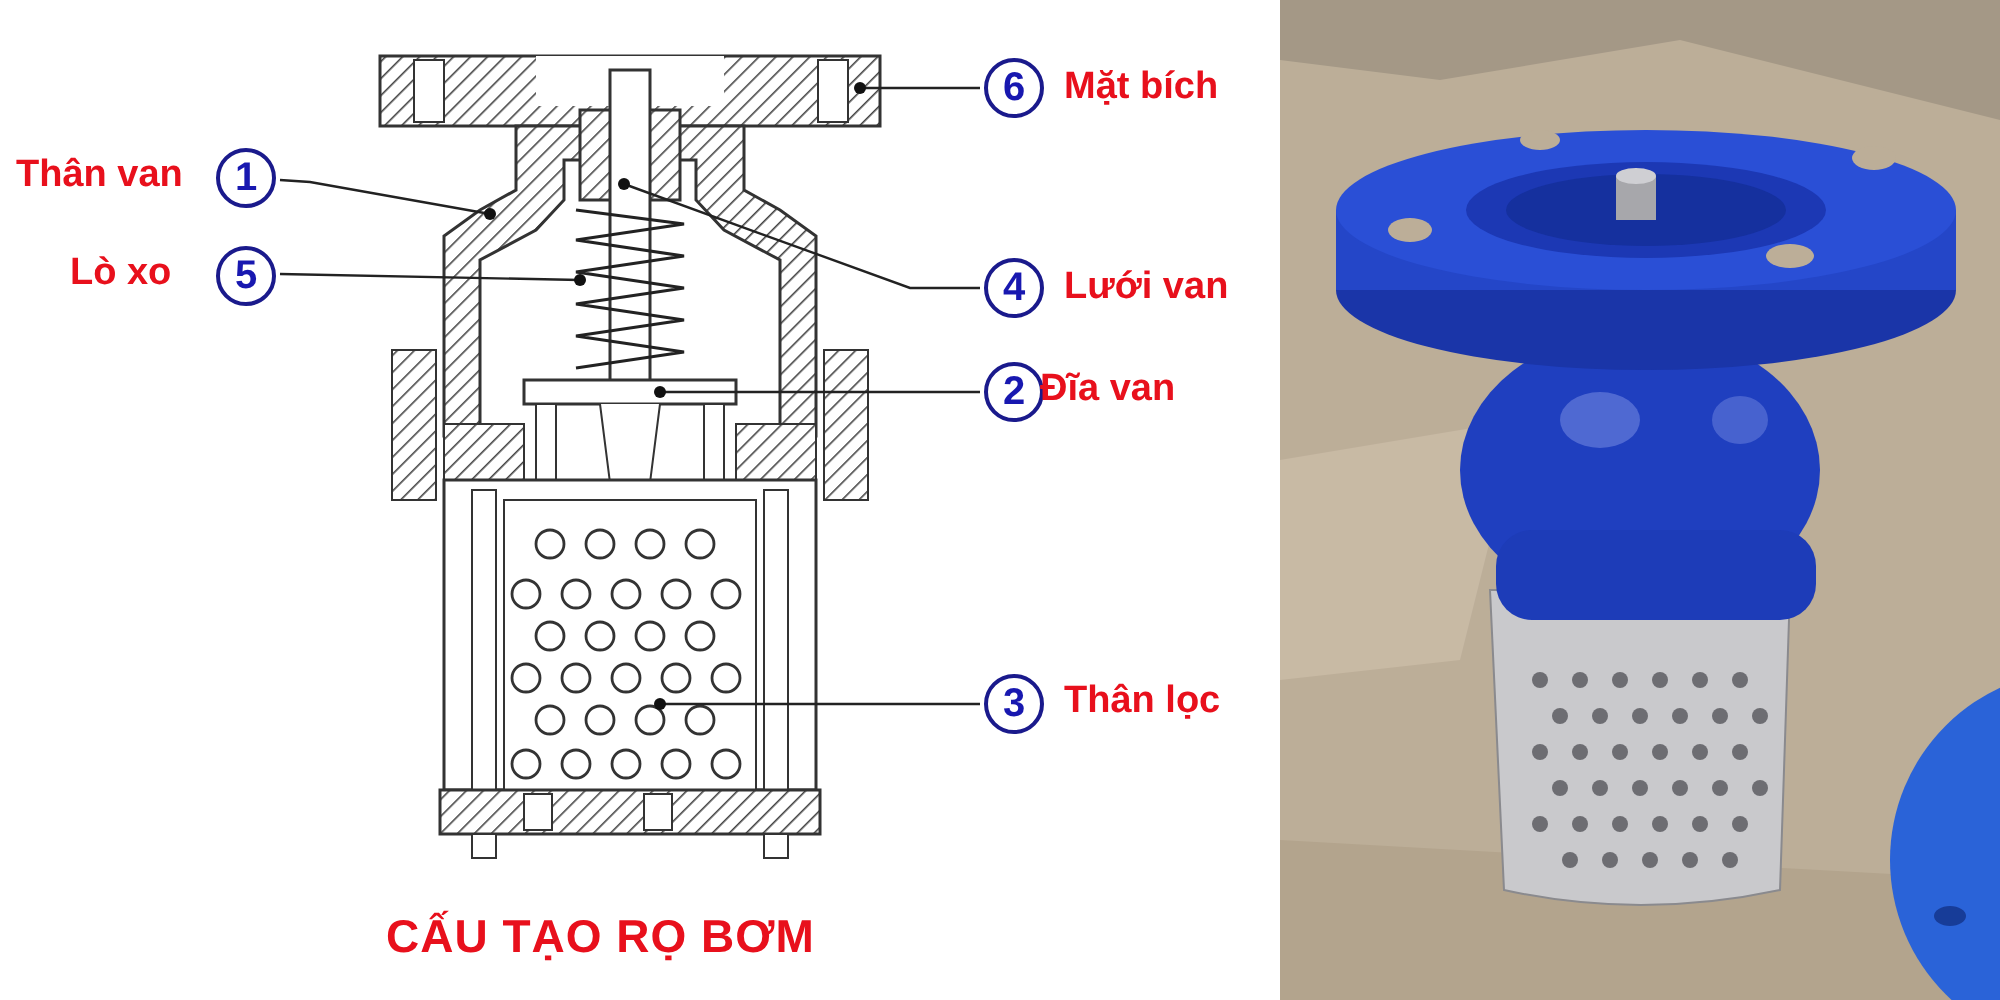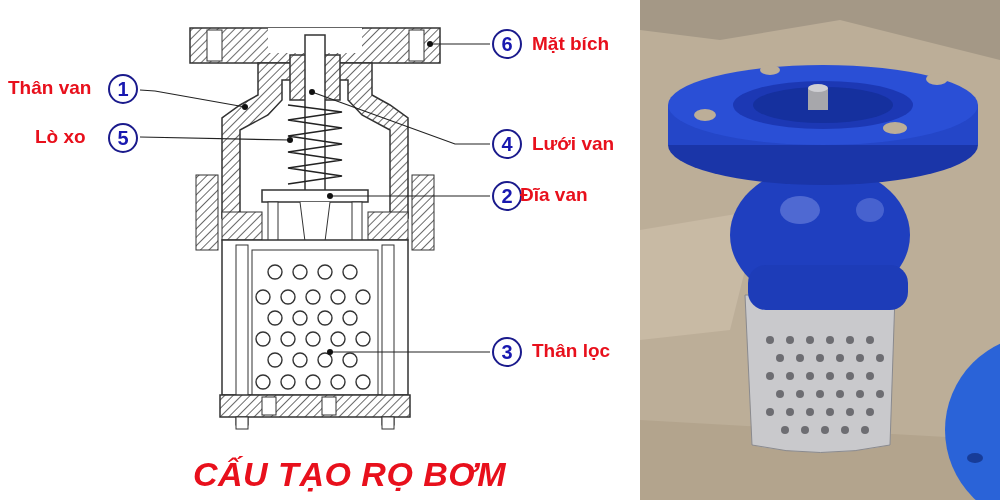--- a/index.html
+++ b/index.html
@@ -1,21 +1,21 @@
 <!DOCTYPE html>
 <html><head>
 <meta charset="utf-8">
 <style>
   html, body { margin:0; padding:0; }
   body { width:1000px; height:500px; position:relative; overflow:hidden; background:#ffffff; font-family:"Liberation Sans", sans-serif; }
   .left { position:absolute; left:0; top:0; width:640px; height:500px; background:#fff; }
   .right { position:absolute; left:640px; top:0; width:360px; height:500px; background:#b9a994; overflow:hidden; }
   .label { position:absolute; color:#e8101c; font-weight:bold; font-size:19px; white-space:nowrap; }
   .badge { position:absolute; width:30px; height:30px; border:2px solid #1a1a8c; border-radius:50%; box-sizing:border-box; color:#1818b0; font-weight:bold; font-size:20px; text-align:center; line-height:26px; background:#fff; }
-  .title { position:absolute; left:193px; top:455px; color:#e8101c; font-weight:bold; font-size:34px; letter-spacing:0.5px;font-style:italic; }
+  .title { position:absolute; left:193px; top:455px; color:#e8101c; font-weight:bold; font-size:23px; letter-spacing:0.5px; }
   svg { position:absolute; left:0; top:0; }
 </style>
 </head>
 <body>
 
 <div class="left">
   <svg width="640" height="500" viewBox="0 0 640 500">
     <defs>
       <pattern id="hatch" width="6" height="6" patternUnits="userSpaceOnUse" patternTransform="rotate(45)">
         <rect width="6" height="6" fill="#fff"></rect>

